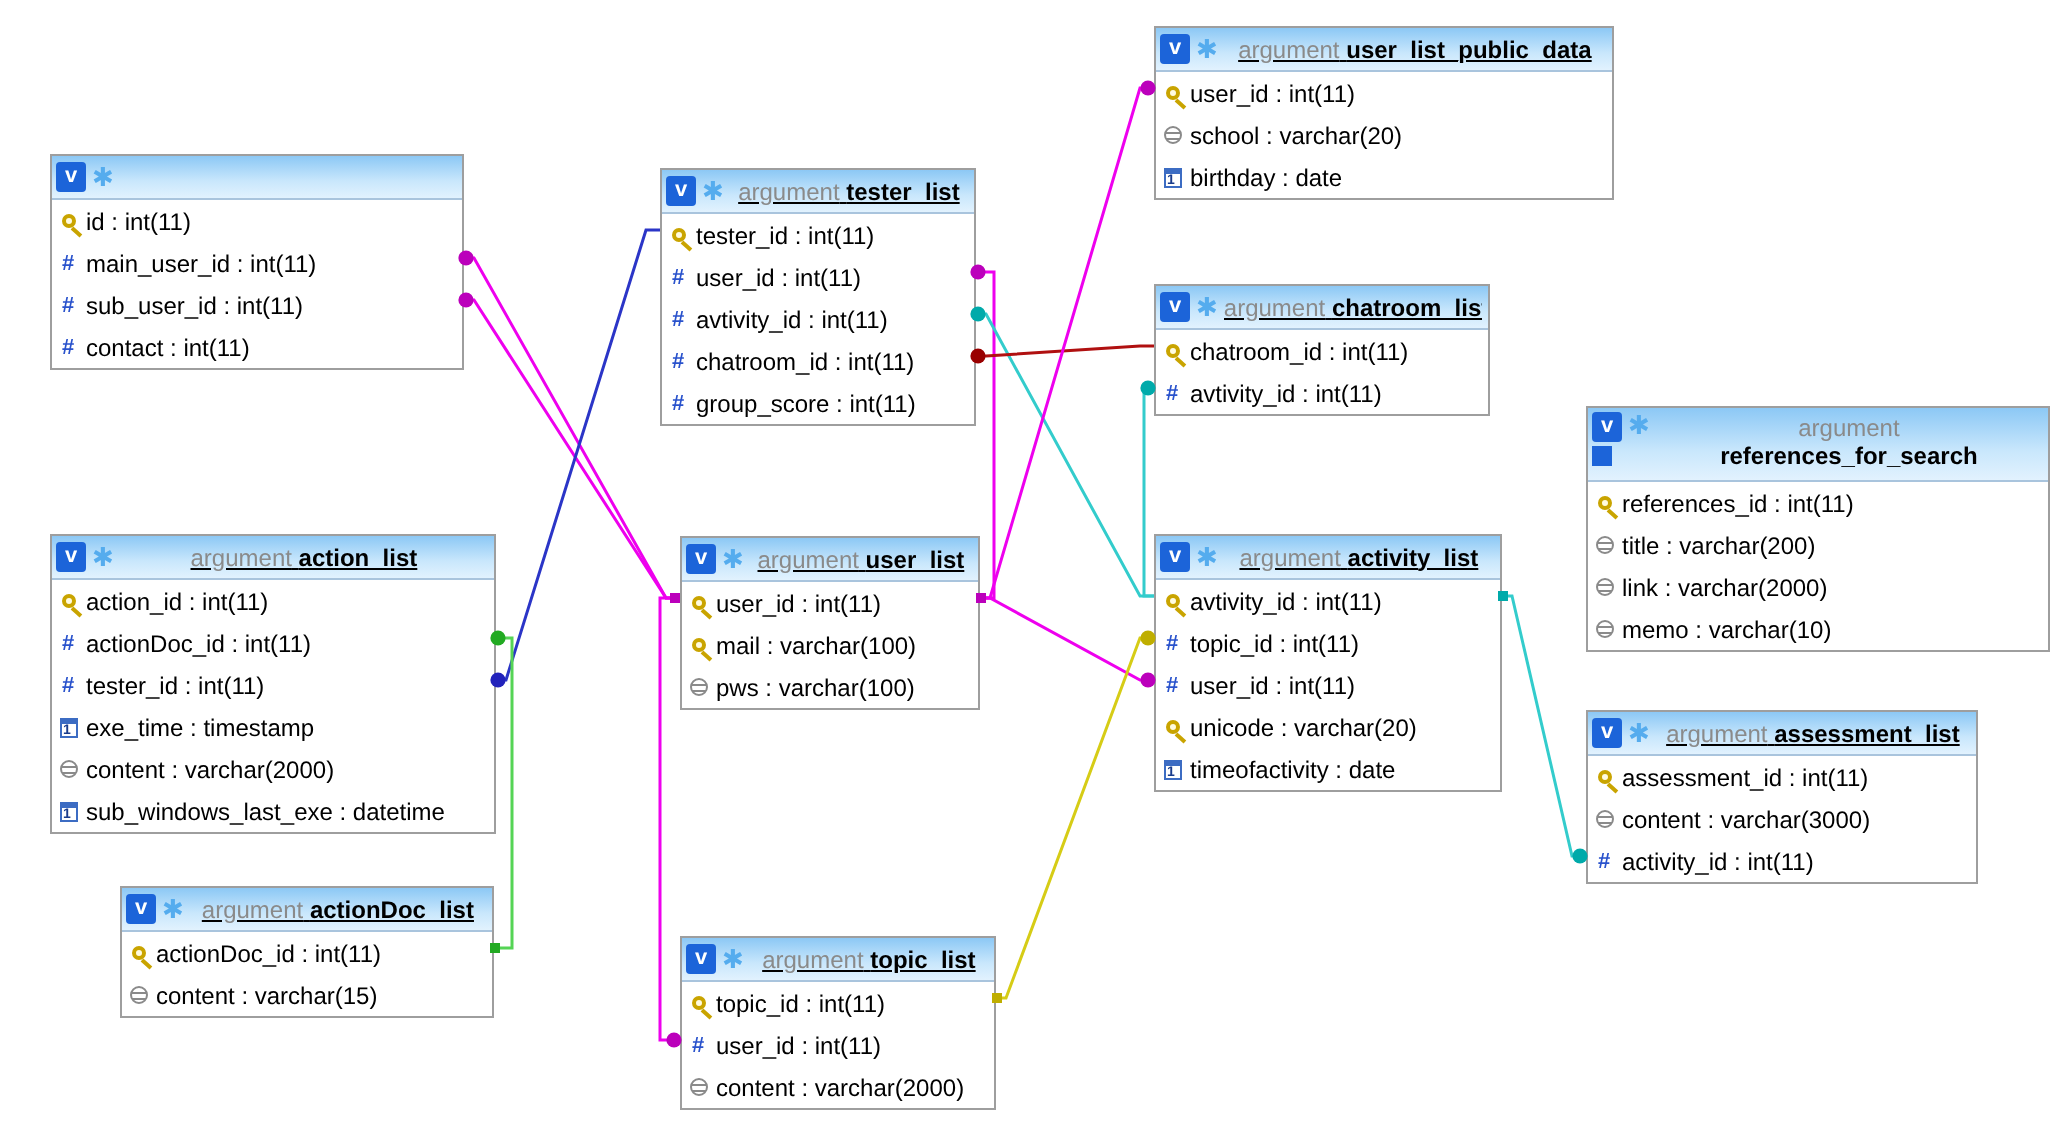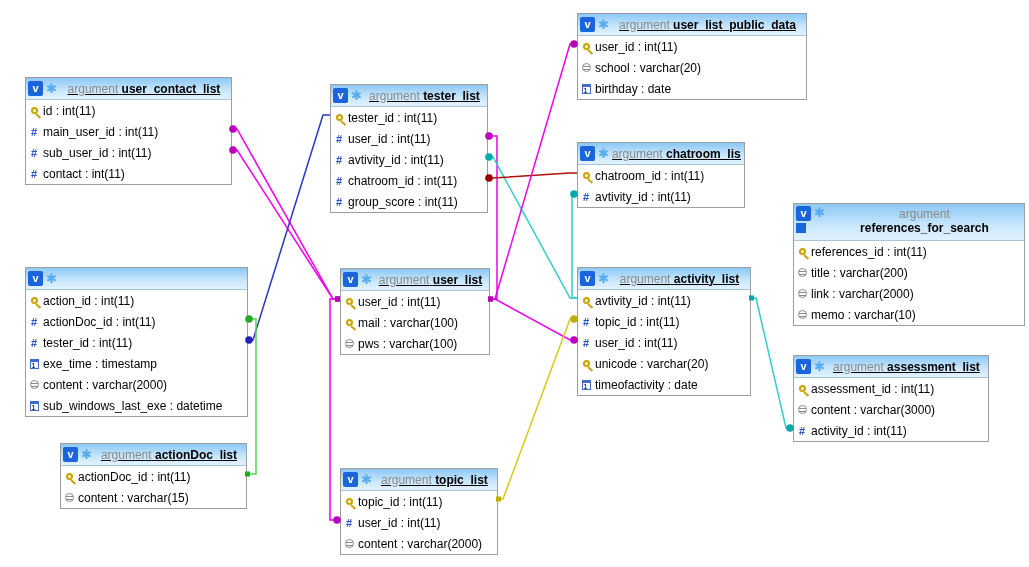--- a/index.html
+++ b/index.html
@@ -69,22 +69,20 @@
       <circle cx="337" cy="520" r="3.8" fill="#bb00bb"></circle>
       <rect x="335" y="296.5" width="5" height="5" fill="#bb00bb"></rect>
       <polyline points="749,298 756,298 786,428 793,428" fill="none" stroke="#33cccc" stroke-width="1.5"></polyline>
       <rect x="749" y="295.5" width="5" height="5" fill="#00aaaa"></rect>
       <circle cx="790" cy="428" r="3.8" fill="#00aaaa"></circle>
     </svg>
 <div class="tbl" style="left: 25px; top: 77px; width: 205px;">
       <div class="hdr">
       <span class="vicon">v</span>
       <span class="gear">✱</span>
-      <span class="txt"><span class="dbname">argument</span>
-      <span class="tname">user_contact_list</span></span>
       </div>
       <div class="row">
         <span class="ic">
           <span class="k"></span>
         </span>
      <span>id : int(11)</span>
       </div>
       <div class="row">
         <span class="ic hash">#</span>
      <span>main_user_id : int(11)</span>
@@ -169,20 +167,22 @@
       </div>
       <div class="row">
         <span class="ic hash">#</span>
      <span>avtivity_id : int(11)</span>
       </div>
     </div>
     <div class="tbl" style="left: 25px; top: 267px; width: 221px;">
       <div class="hdr">
       <span class="vicon">v</span>
       <span class="gear">✱</span>
+      <span class="txt"><span class="dbname">argument</span>
+      <span class="tname">action_list</span></span>
       </div>
       <div class="row">
         <span class="ic">
           <span class="k"></span>
         </span>
      <span>action_id : int(11)</span>
       </div>
       <div class="row">
         <span class="ic hash">#</span>
      <span>actionDoc_id : int(11)</span>

